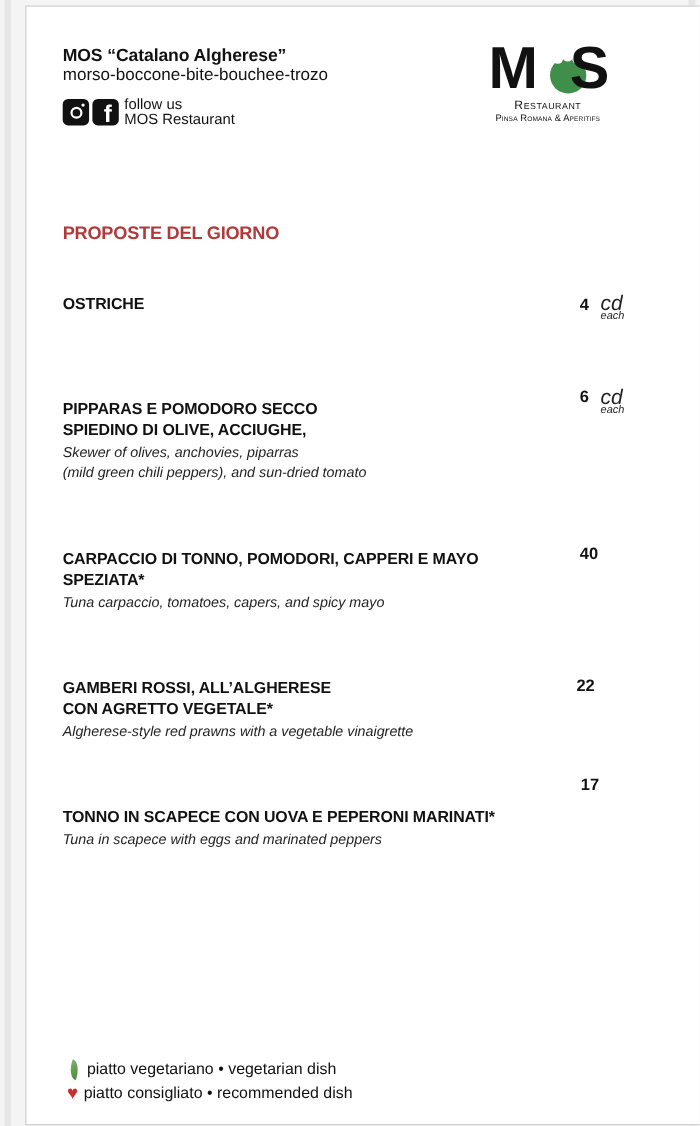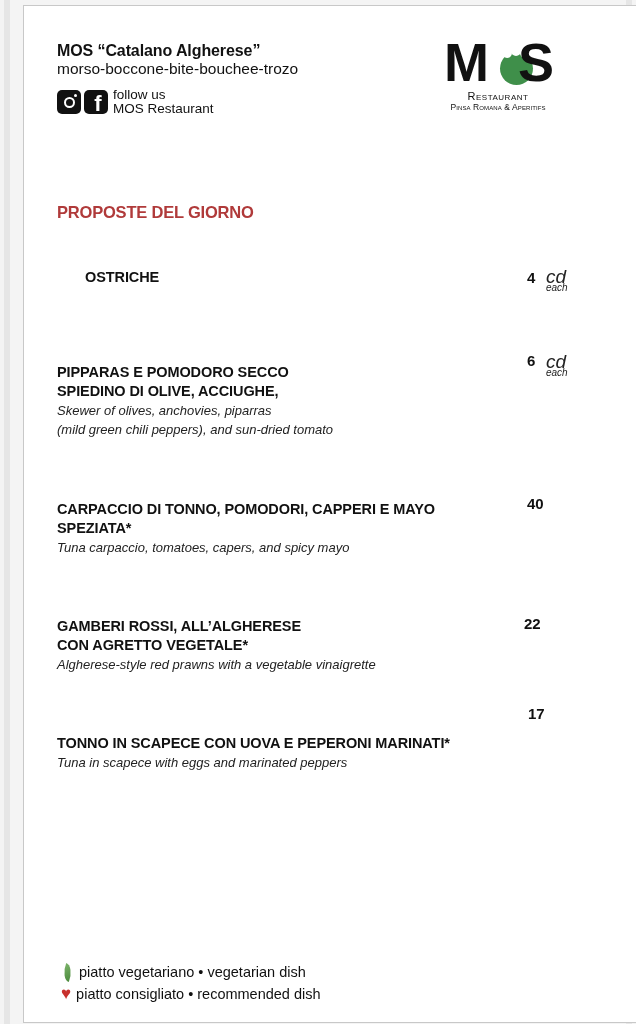--- a/index.html
+++ b/index.html
@@ -106,21 +106,21 @@
         <span class="bite" style="left:20px;top:-4px;"></span>
       </span>
       <span class="s">S</span>
     </div>
     <div class="logo-restaurant">Restaurant</div>
     <div class="logo-sub">Pinsa Romana &amp; Aperitifs</div>
   </div>
 
   <div class="section-title">PROPOSTE DEL GIORNO</div>
 
-  <div class="item" style="top:262px;margin-left:28px;">
+  <div class="item" style="top:262px;">
     <div class="item-name">OSTRICHE</div>
   </div>
   <div class="price" style="left:503px;top:263px;">4</div>
   <div class="unit" style="left:522px;top:265px;">
     <span class="cd">cd</span>
     <span class="each">each</span>
   </div>
 
   <div class="item" style="top:357px;">
     <div class="item-name">PIPPARAS E POMODORO SECCO</div>

